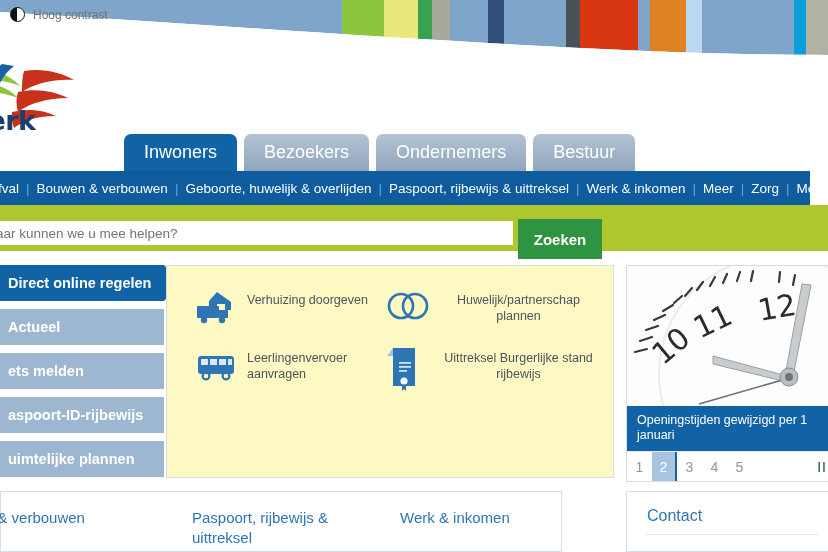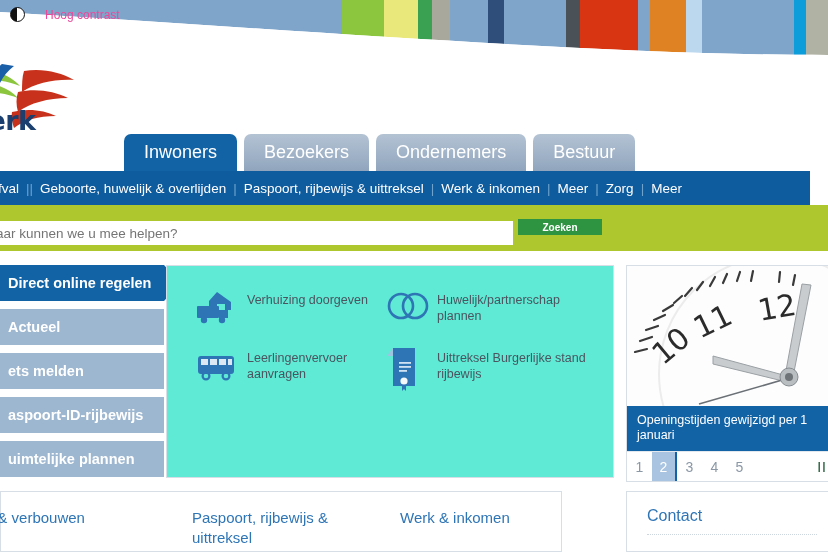--- a/index.html
+++ b/index.html
@@ -19,22 +19,22 @@
   }
   #stripes { position:absolute; top:0; left:0; width:828px; height:55px; display:flex; }
   #stripes .st { height:100%; }
   #curve {
     position:absolute; top:0; left:0; width:828px; height:55px;
   }
 
   
   #hoog {
     position:absolute; top:7px; left:10px; z-index:20;
-    display:flex; align-items:center; gap:20px;
-    font-size:12px; color:#ec4899;
+    display:flex; align-items:center; gap:8px;
+    font-size:12px; color:#737373;
   }
   #hoog .hc-icon {
     width:15px; height:15px; border-radius:50%;
     background:linear-gradient(to right,#111 0 50%, #ffffff 50% 100%);
     border:1.5px solid #111;
     display:inline-block;
   }
 
   
   #logo {
@@ -82,23 +82,23 @@
     display:flex; align-items:center;
   }
   #searchinput {
     position:absolute; left:-12px; top:221px; width:525px; height:24px;
     background:#fff; border:none; outline:none;
     font-size:13.5px; color:#555; padding:0 8px;
     font-family:"Liberation Sans", sans-serif;
     z-index:11;
   }
   #zoekbtn {
-    position:absolute; left:518px; top:219px; width:84px; height:16px;
+    position:absolute; left:518px; top:219px; width:84px; height:40px;
     background:#2e9442; color:#fff; border:none;
-    font-weight:bold; font-size:10px; cursor:pointer;
+    font-weight:bold; font-size:15px; cursor:pointer;
     font-family:"Liberation Sans", sans-serif;
     z-index:11;
   }
 
   
   #content { position:absolute; top:251px; left:0; width:828px; height:301px; }
 
   
   #leftmenu { position:absolute; left:-52px; top:14px; width:216px; }
   #leftmenu .lm {
@@ -111,25 +111,25 @@
   #leftmenu .lm.active { background:#1263a6; }
   #leftmenu .lm.active:after {
     content:""; position:absolute; right:-17px; top:0;
     border-top:18px solid transparent; border-bottom:18px solid transparent;
     border-left:17px solid #1263a6;
   }
 
   
   #servicepanel {
     position:absolute; left:166px; top:14px; width:448px; height:213px;
-    background:#5eead4; border:1px solid #d7dee6;
+    background:#fef9c3; border:1px solid #d7dee6;
   }
   .svc-col { position:absolute; top:22px; }
   .svc-col.c1 { left:28px; width:190px; }
-  .svc-col.c2 { left:218px; width:215px; }
+  .svc-col.c2 { left:218px; width:215px;text-align:center; }
   .svc {
     display:flex; gap:12px; margin-bottom:18px; align-items:flex-start;
   }
   .svc .ico { width:40px; flex:0 0 40px; height:40px; }
   .svc .lbl {
     color:#4a5560; font-size:12.5px; line-height:16px; padding-top:4px;
   }
 
   
   #news {
@@ -218,20 +218,21 @@
 <div id="tabs">
     <div class="tab active">Inwoners</div>
     <div class="tab">Bezoekers</div>
     <div class="tab">Ondernemers</div>
     <div class="tab">Bestuur</div>
   </div>
 
 <div id="subnav" style="margin-left: -18px;">
     <span class="item">Afval</span>
     <span class="sep">|</span>
+    <span class="item">Bouwen &amp; verbouwen</span>
     <span class="sep">|</span>
     <span class="item">Geboorte, huwelijk &amp; overlijden</span>
     <span class="sep">|</span>
     <span class="item">Paspoort, rijbewijs &amp; uittreksel</span>
     <span class="sep">|</span>
     <span class="item">Werk &amp; inkomen</span>
     <span class="sep">|</span>
     <span class="item">Meer</span>
     <span class="sep">|</span>
     <span class="item">Zorg</span>

